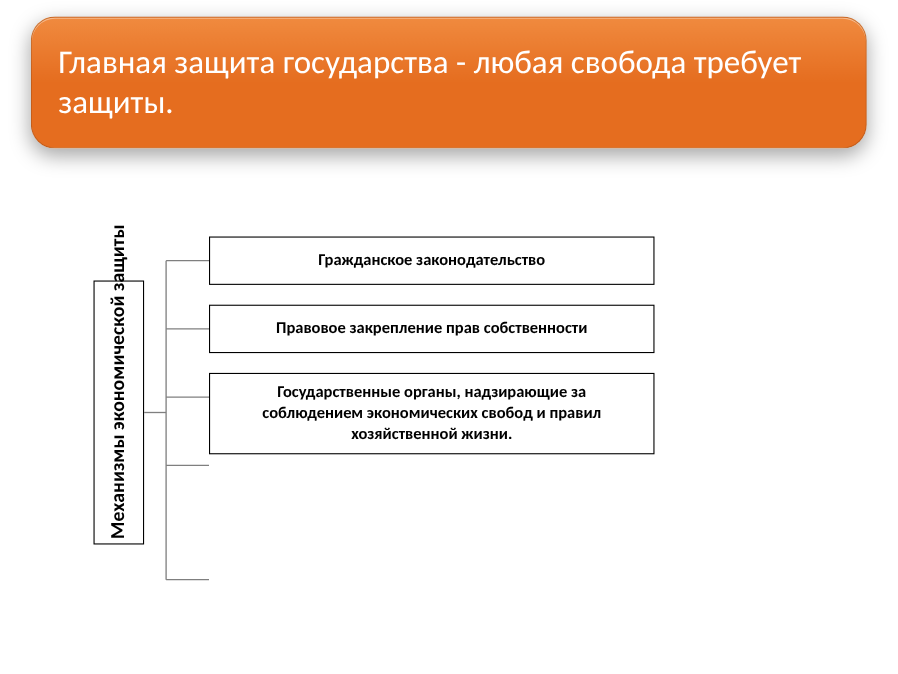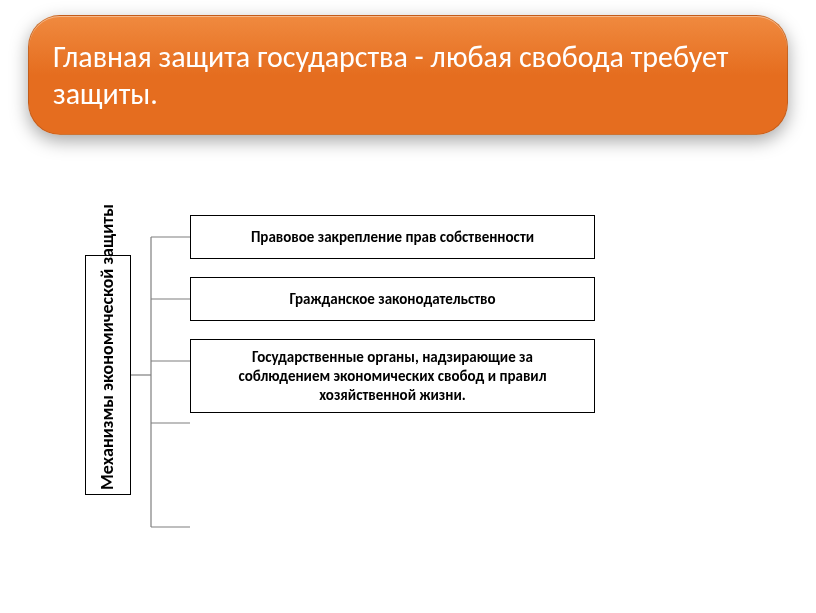--- a/index.html
+++ b/index.html
@@ -11,21 +11,21 @@
       position: relative;
       overflow: hidden;
     }
 
     .header-box {
       position: absolute;
       left: 28px;
       top: 15px;
       width: 760px;
       height: 120px;
-      border-radius: 32px;
+      border-radius: 22px;
       background: linear-gradient(to bottom, #f08a3f 0%, #e56d1f 50%, #e56d1f 100%);
       box-shadow: 0 6px 18px rgba(0,0,0,0.35), inset 0 1px 0 rgba(255,255,255,0.4);
       border: 1px solid rgba(0,0,0,0.15);
       padding: 18px 24px;
       display: flex;
       align-items: center;
     }
     .header-text {
       color: #ffffff;
       font-size: 30px;
@@ -123,23 +123,23 @@
 
     <path d="M 20 22  L 59 22"></path>
     <path d="M 20 84  L 59 84"></path>
     <path d="M 20 146 L 59 146"></path>
     <path d="M 20 208 L 59 208"></path>
     <path d="M 20 312 L 59 312"></path>
   </svg>
 
   <div class="children">
     <div class="child-box">
-      <span>Правовое закрепление прав собственности</span>
+      <span>Гражданское законодательство</span>
     </div>
     <div class="child-box">
-      <span>Гражданское законодательство</span>
+      <span>Правовое закрепление прав собственности</span>
     </div>
     <div class="child-box tall">
       <span>Государственные органы, надзирающие за соблюдением экономических свобод и правил хозяйственной жизни.</span>
     </div>
   </div>
 
 </div>
 
 </body></html>

